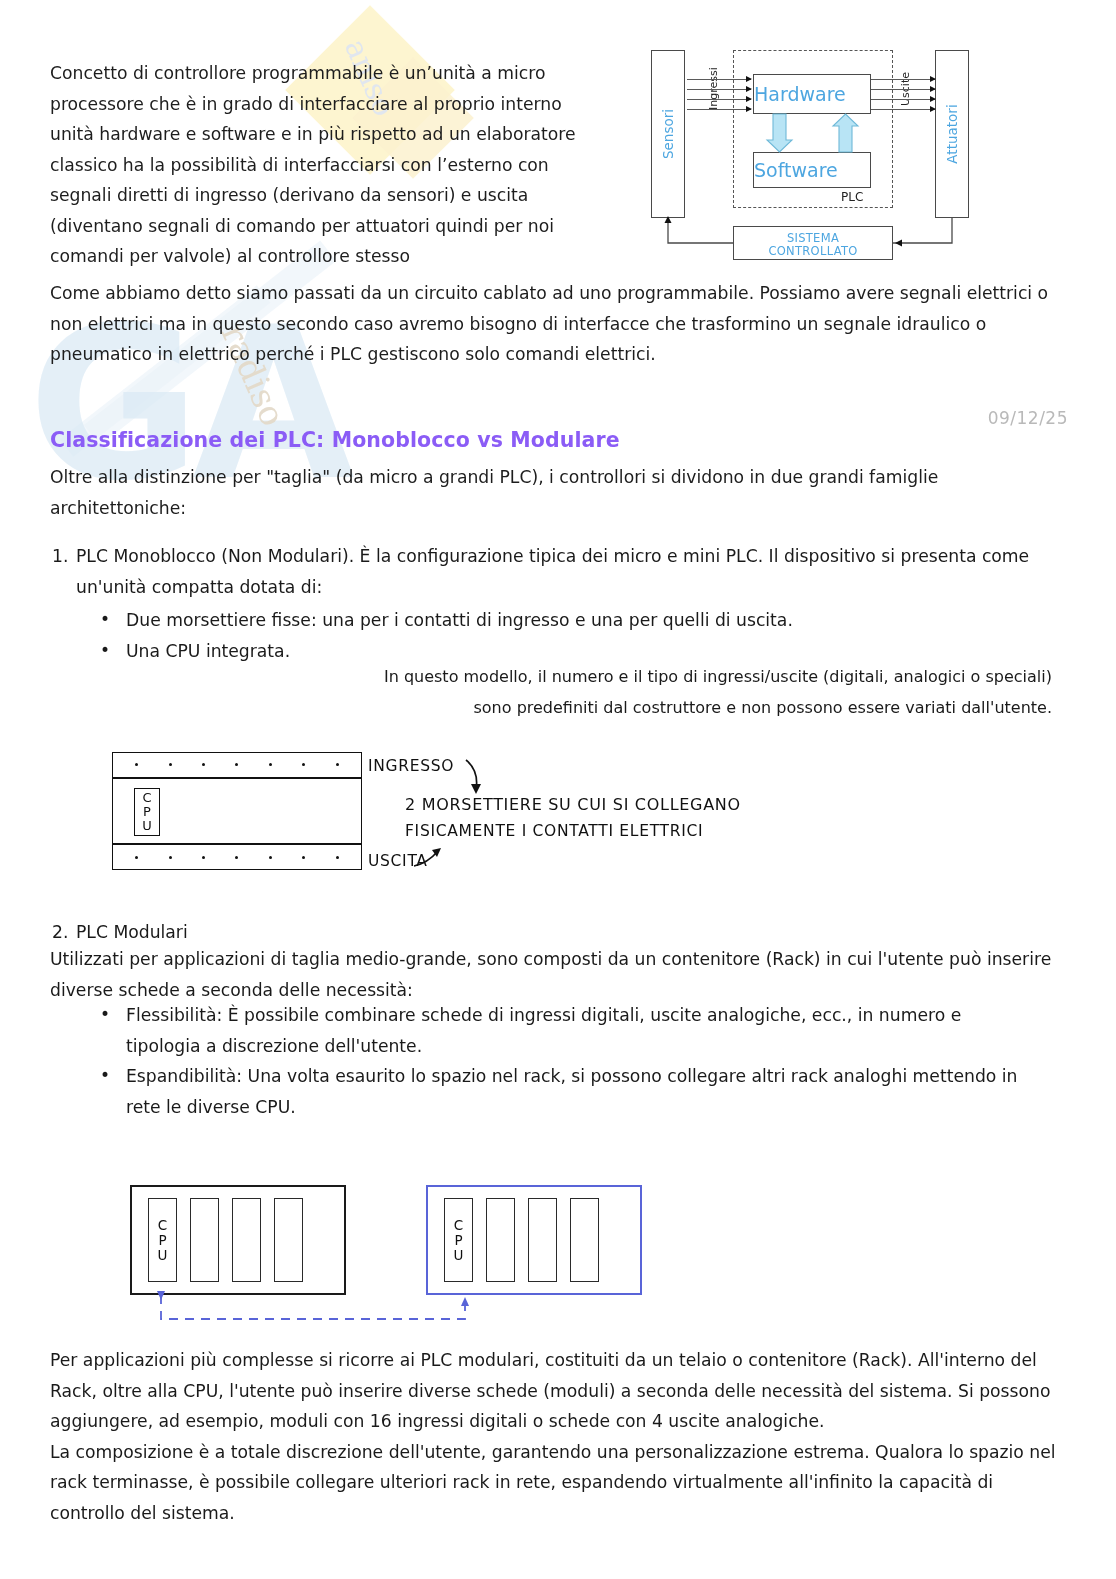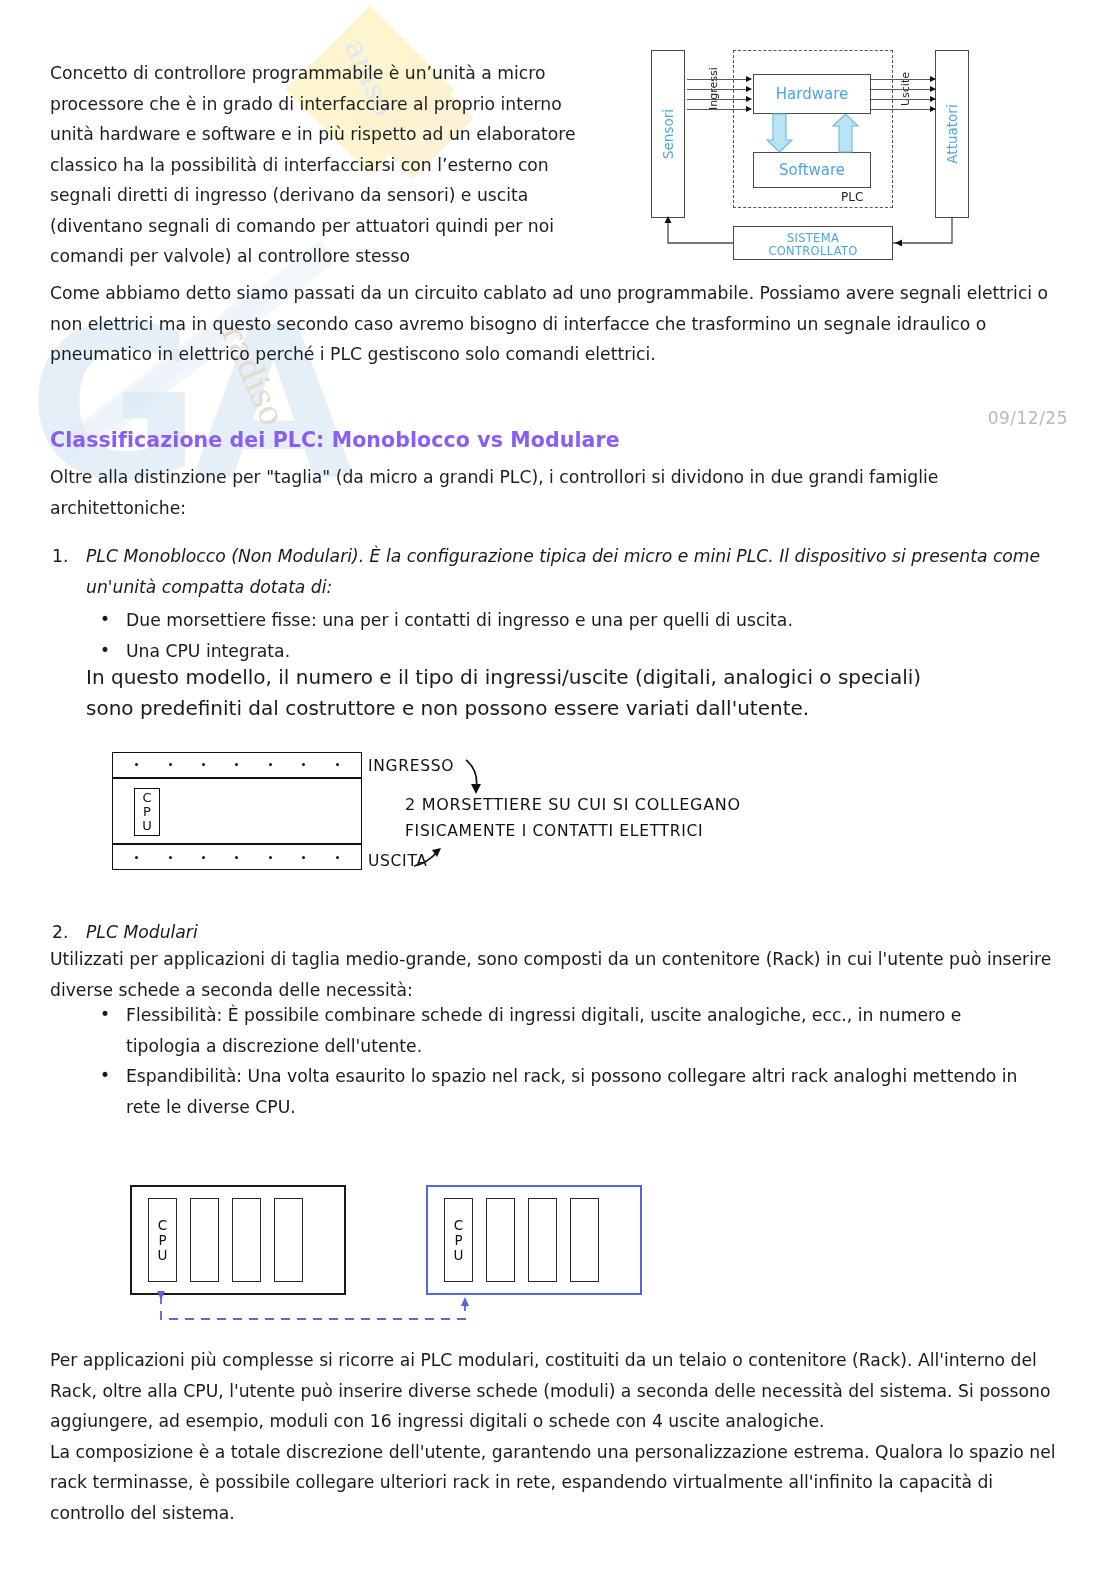--- a/index.html
+++ b/index.html
@@ -125,22 +125,21 @@
     line-height: 30.5px;
   }
   .num-item .num {
     position: absolute;
     left: 0;
     top: 0;
     width: 32px;
     text-align: left;
   }
   .num-item .body {
-    margin-left: 34px;
-    font-style: italic;
+    margin-left: 24px;
   }
   .item1 { left: 52px; top: 541px; width: 1010px; }
   .item2 { left: 52px; top: 917px; width: 1010px; }
 
   .bullets {
     position: absolute;
     font-size: 17.2px;
     line-height: 30.5px;
   }
   .bullets .bl {
@@ -154,25 +153,26 @@
     left: 10px;
     top: -1px;
     font-size: 17px;
     color: #1a1a1a;
   }
   .b1 { left: 90px; top: 605px; width: 960px; }
   .b2 { left: 90px; top: 1000px; width: 950px; }
 
   .tail1 {
     position: absolute;
-    left: 86px;
+    left: 92px;
     top: 662px;
     width: 960px;
-    font-size: 20px;
+    font-size: 16px;
     line-height: 30.5px;
+    text-align: right;
   }
 
   .para-mod {
     position: absolute;
     left: 50px;
     top: 944px;
     width: 1010px;
     font-size: 17.2px;
     line-height: 30.5px;
   }
@@ -230,22 +230,22 @@
     left: 108px; top: 26px; width: 118px; height: 40px;
   }
   .plcd-sw {
     left: 108px; top: 104px; width: 118px; height: 36px;
   }
   .plcd-label-blue {
     position: absolute;
     left: 0; right: 0;
     top: 50%;
     transform: translateY(-50%);
-    text-align: center;
-    font-size: 15px;
+    text-align: left;
+    font-size: 19px;
     color: #4da6e0;
   }
   .plcd-sistema {
     left: 88px; top: 178px; width: 160px; height: 34px;
   }
   .plcd-sistema .l {
     position: absolute;
     left: 0; right: 0;
     text-align: center;
     font-size: 11.5px;

